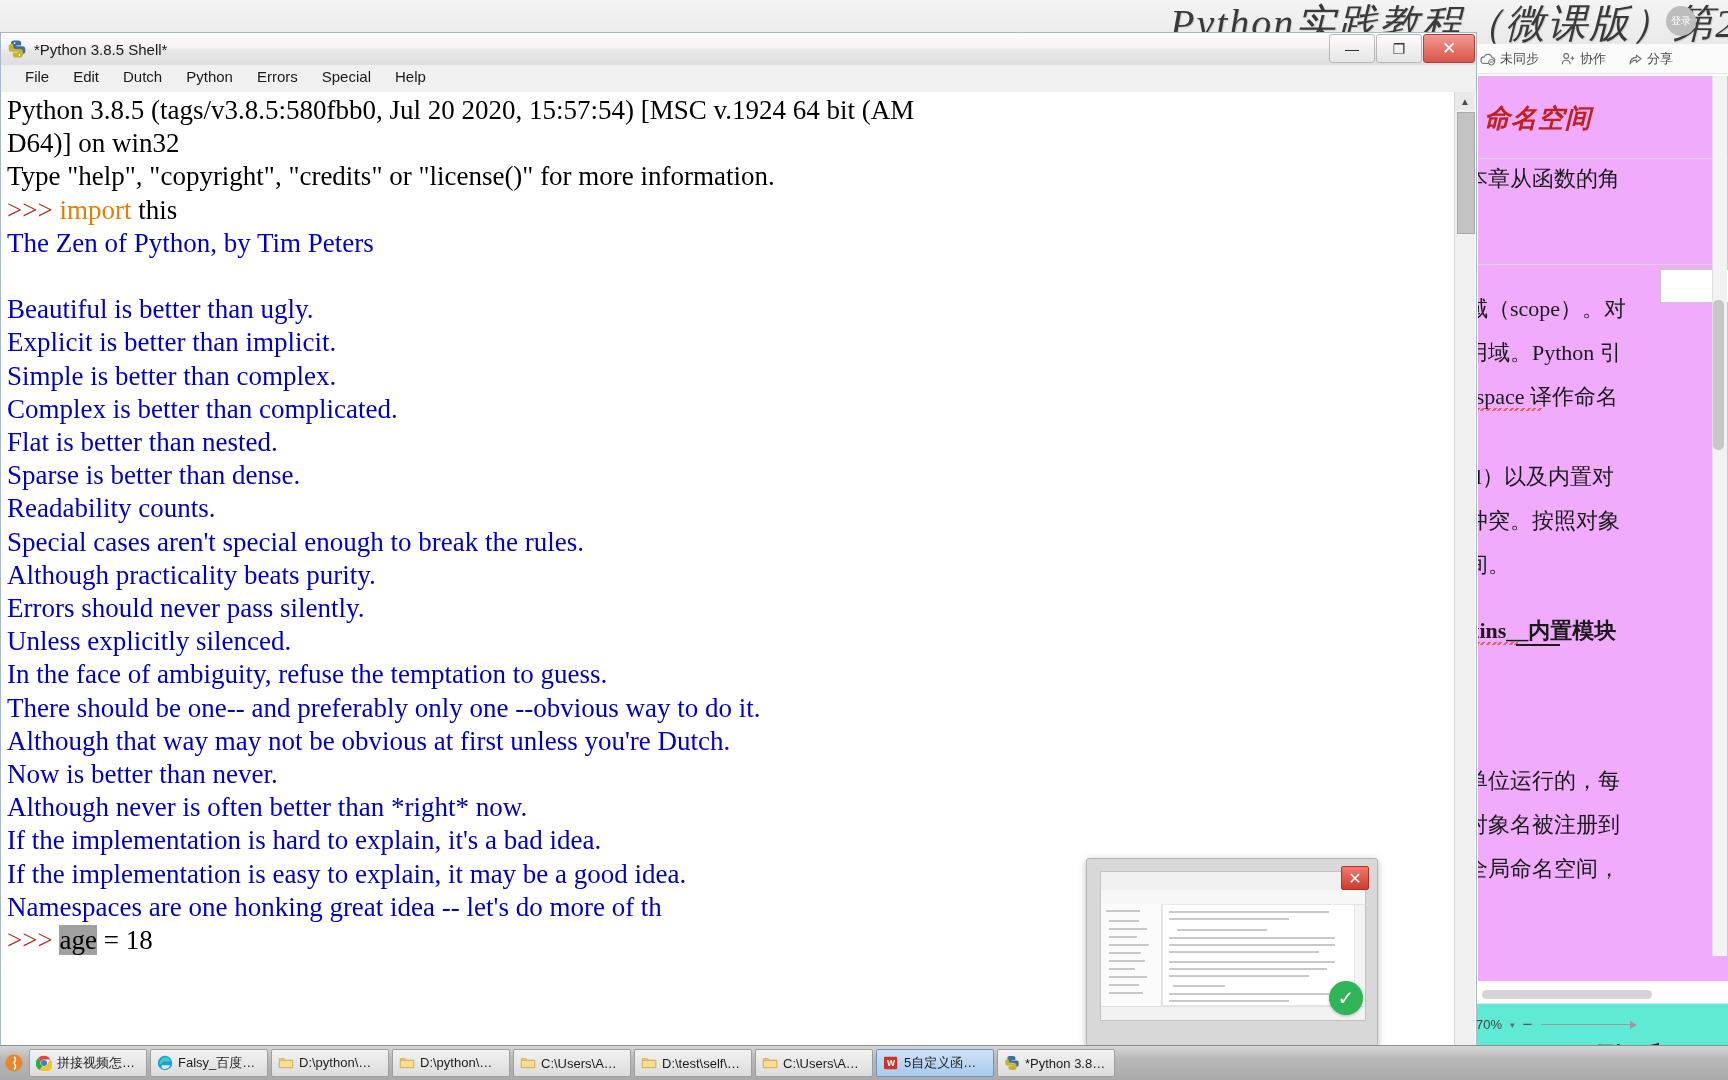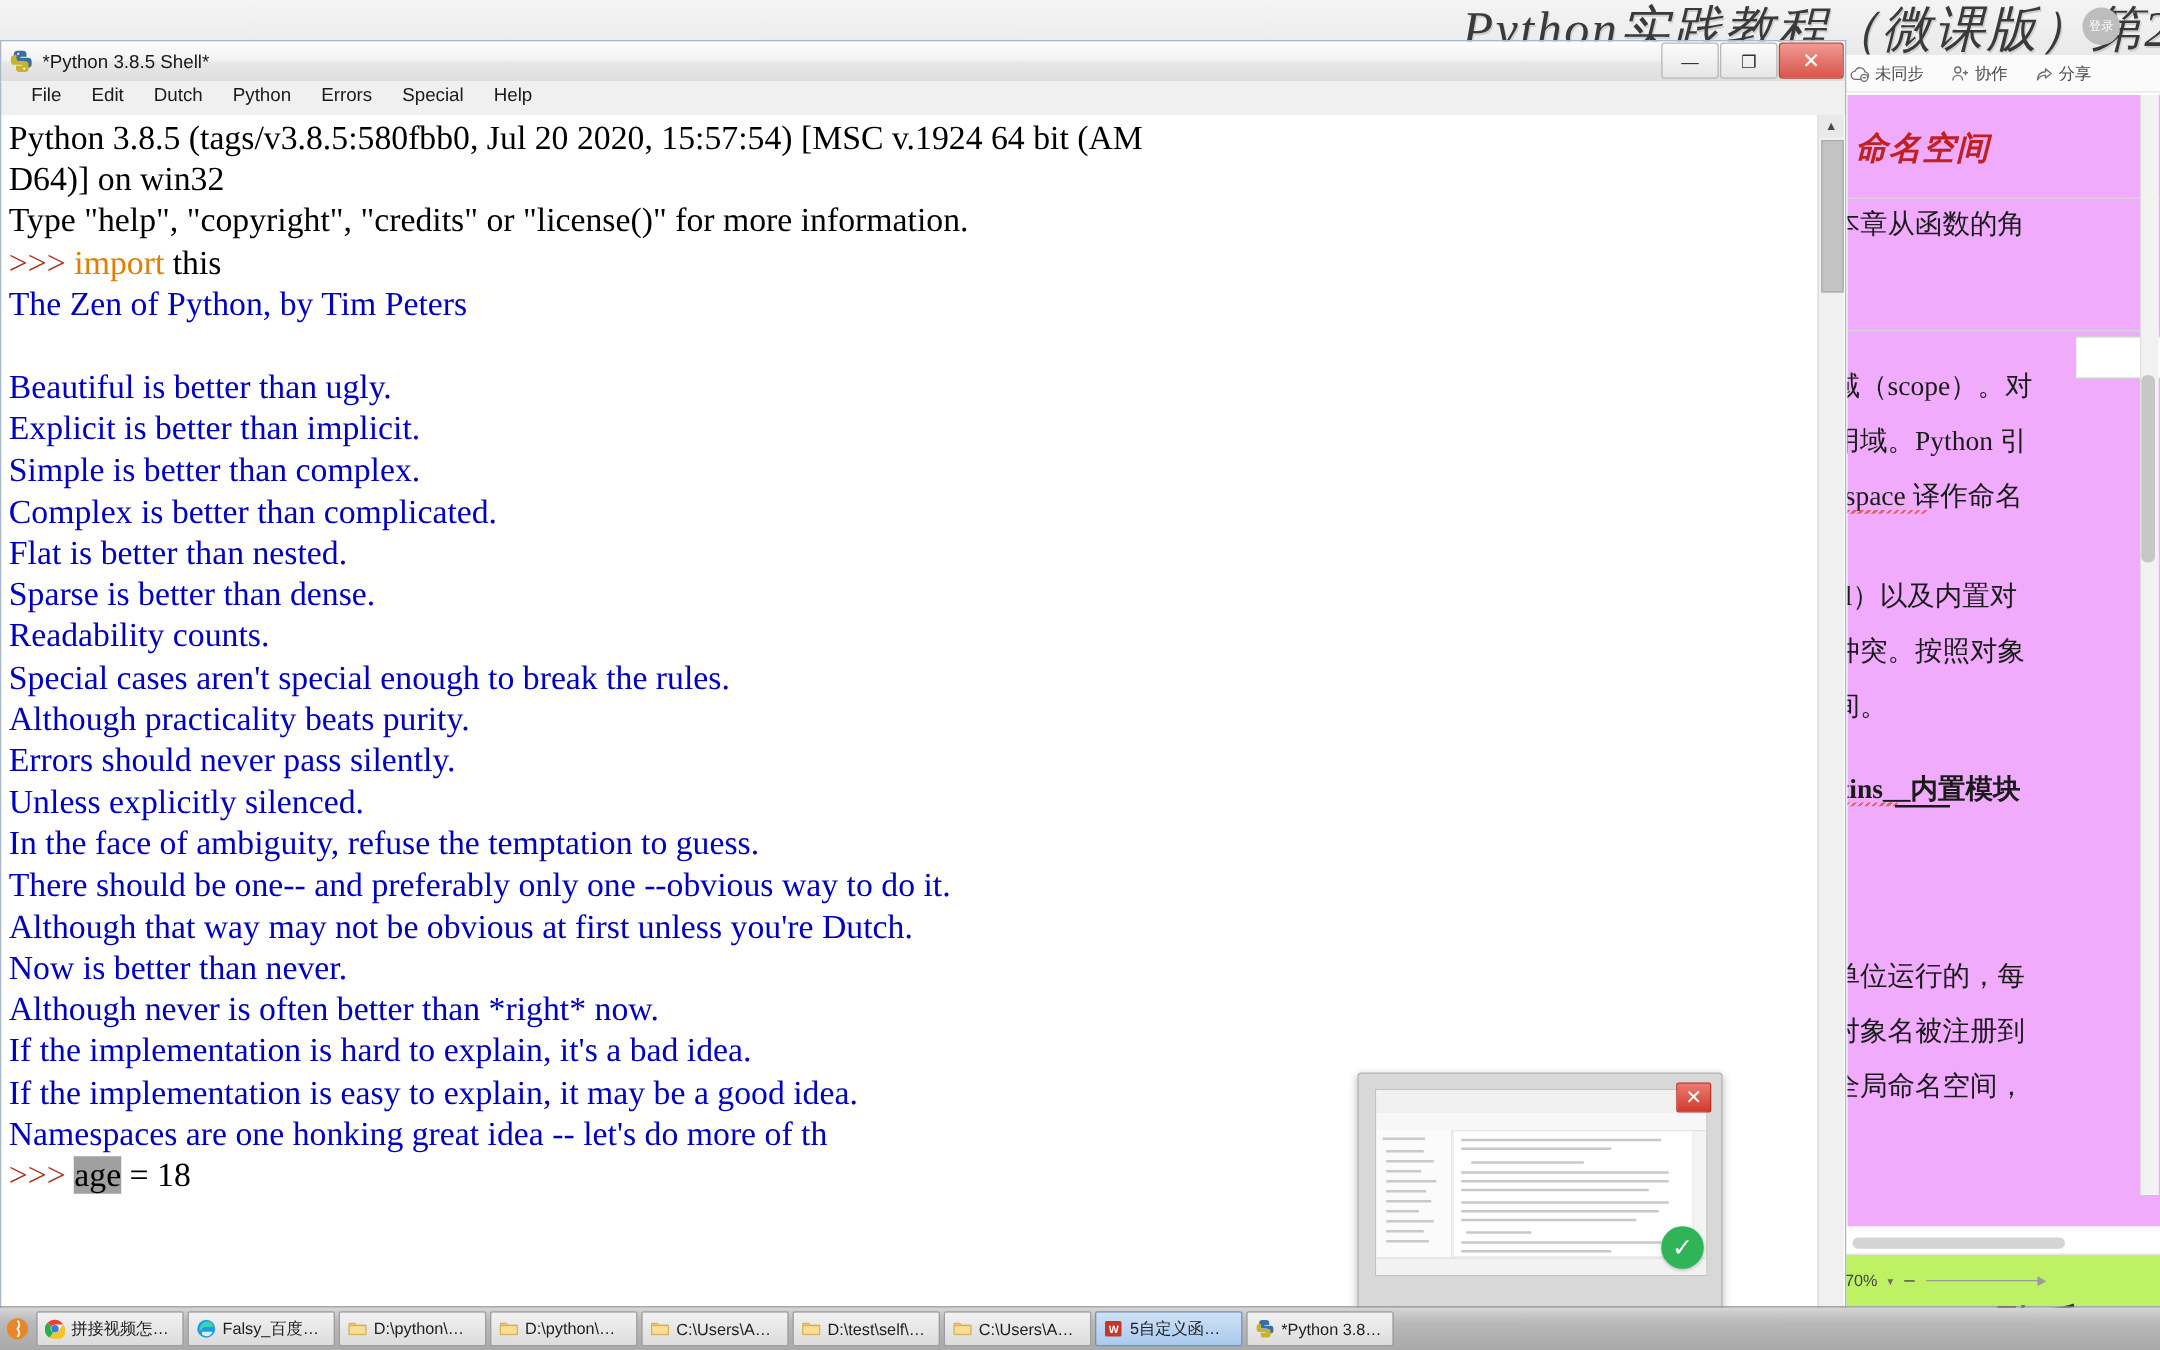--- a/index.html
+++ b/index.html
@@ -85,21 +85,21 @@
   .doc-hscroll-track {
     position: absolute; left: 1482px; top: 990px; width: 240px; height: 9px;
     background: transparent;
   }
   .doc-hthumb {
     position: absolute; left: 1482px; top: 990px; width: 170px; height: 9px;
     background: #d4d4d4; border-radius: 5px;
   }
   .doc-statusbar {
     position: absolute; left: 1470px; top: 1003px; width: 258px; height: 42px;
-    background: #bef264; border-top: 1px solid #e6e6e6;
+    background: #5eead4; border-top: 1px solid #e6e6e6;
     display: flex; align-items: center; gap: 8px; padding-left: 6px;
     box-sizing: border-box; font-size: 13px; color: #444;
   }
   .zoom-minus { font-size: 17px; color: #555; cursor: default; }
   .zoom-slider { width: 92px; height: 1px; background: #9a9a9a; position: relative; }
   .zoom-slider::after{
     content:""; position:absolute; right:-4px; top:-3px; width:0;height:0;
     border-left:7px solid #9a9a9a; border-top:4px solid transparent; border-bottom:4px solid transparent;
   }
   .sig-mark {

